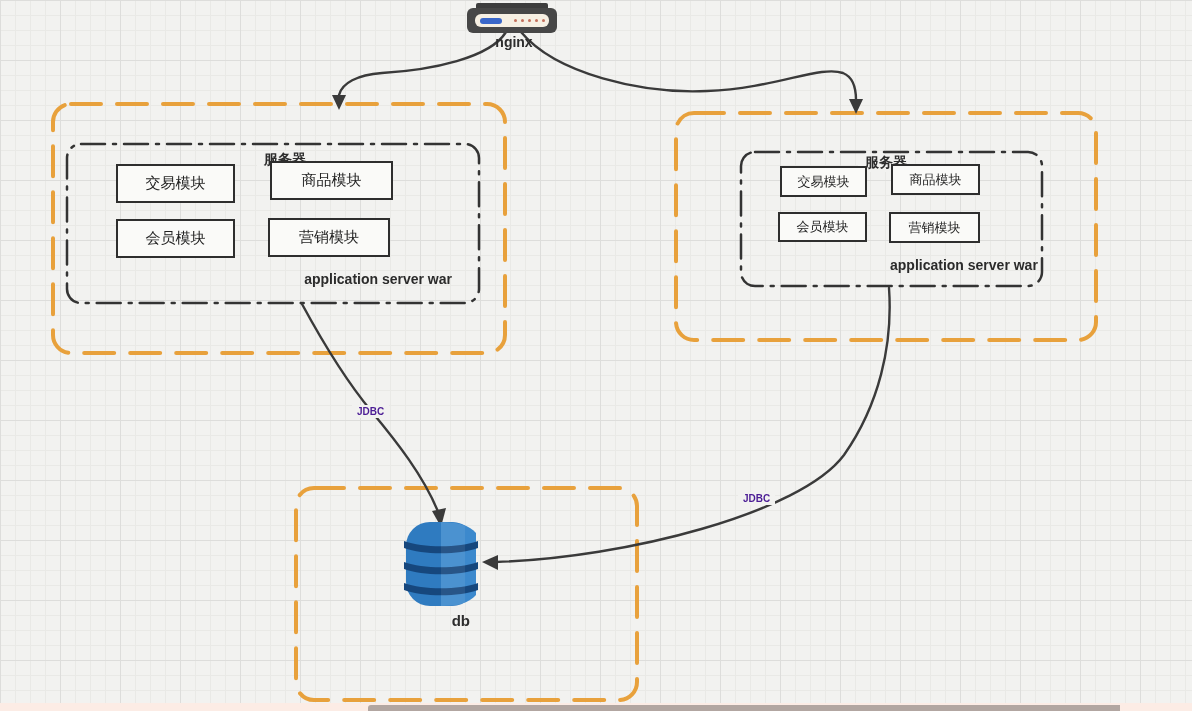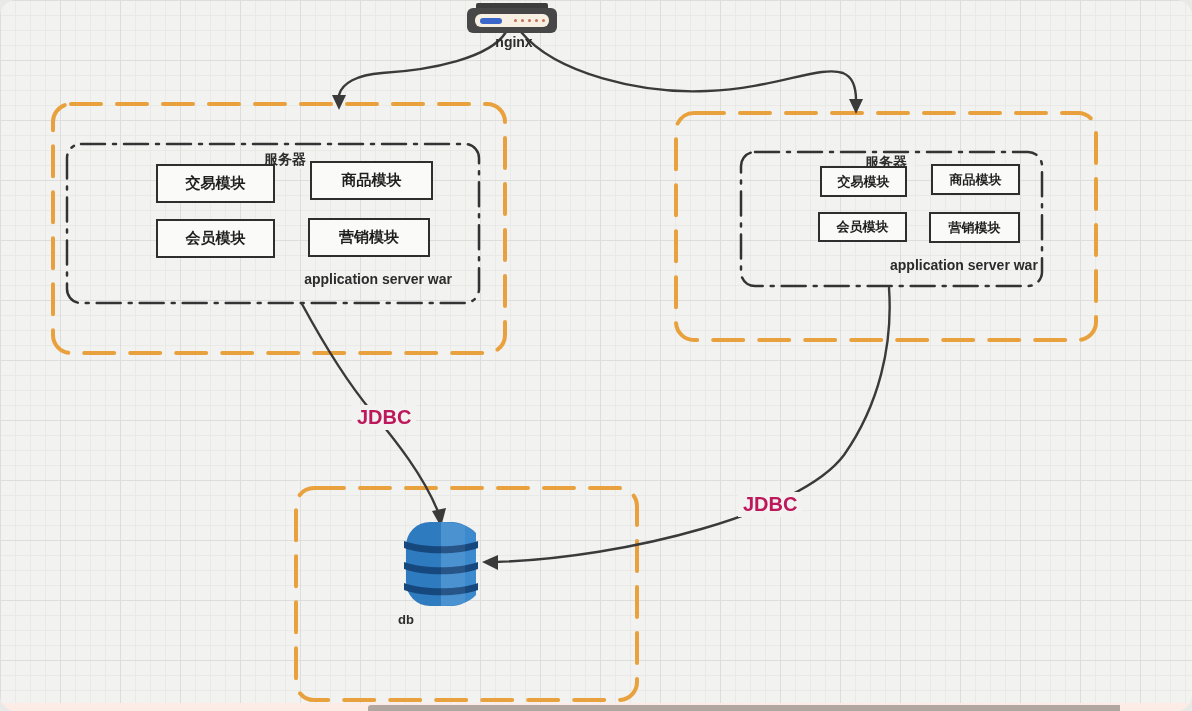--- a/index.html
+++ b/index.html
@@ -11,58 +11,56 @@
     position:relative;
     width:1192px;height:711px;
     overflow:hidden;
     background-color:#f2f2f0;
     background-image:
       linear-gradient(#dddddb 1px, transparent 1px),
       linear-gradient(90deg,#dddddb 1px, transparent 1px),
       linear-gradient(#e9e9e6 1px, transparent 1px),
       linear-gradient(90deg,#e9e9e6 1px, transparent 1px);
     background-size:60px 60px,60px 60px,15px 15px,15px 15px;
-    border-radius:16px;
   }
   .abs{position:absolute;}
   svg.layer{position:absolute;left:0;top:0;width:1192px;height:711px;}
   .shape-label{
     position:absolute;
     font-weight:bold;color:#2d2d2d;
     white-space:nowrap;
   }
   .on-border{
     background:#f2f2f0;
     padding:0 7px;
     font-size:14px;
     margin-top:48px;
   }
   .module-box{
     position:absolute;
     background:#fafaf8;
     border:2px solid #2e2e2e;
     display:flex;align-items:center;justify-content:center;
-    font-weight:bold;color:#1f1f1f;
+    font-weight:normal;color:#1f1f1f;
     box-sizing:border-box;
-    margin-left:40px;
   }
   .module-box.big{font-size:15px;}
   .module-box.small{font-size:13px;}
   .asw-label{
     position:absolute;
     font-weight:bold;color:#2b2b2b;
     font-size:14px;
     white-space:nowrap;
   }
   .jdbc-label{
     position:absolute;
     background:#f2f2f0;
     padding:1px 5px;
-    font-weight:bold;color:#be185d;
-    font-size:20px;
+    font-weight:bold;color:#4c1d95;
+    font-size:10px;
   }
   
   .nginx-icon{position:absolute;left:467px;top:3px;width:90px;height:30px;}
   .nginx-lip{position:absolute;left:9px;top:0;width:72px;height:9px;background:#3d3d3d;border-radius:2px;}
   .nginx-body{position:absolute;left:0;top:5px;width:90px;height:25px;background:#474747;border-radius:6px;}
   .nginx-screen{position:absolute;left:8px;top:11px;width:74px;height:13px;background:#f6efe2;border-radius:6px;}
   .nginx-pill{position:absolute;left:13px;top:15px;width:22px;height:6px;background:#3a67c9;border-radius:3px;}
   .nginx-dots{position:absolute;left:47px;top:16px;display:flex;gap:4px;}
   .nginx-dots i{width:3px;height:3px;border-radius:50%;background:#c4705c;display:block;}
   .bottom-strip-pink{position:absolute;left:0;bottom:0;width:1192px;height:8px;background:#fcece5;}
@@ -131,18 +129,18 @@
   <svg class="abs" style="left:403px;top:521px;" width="76" height="86" viewBox="0 0 76 86">
     <rect x="3" y="1" width="70" height="84" rx="24" fill="#2f7bc0"></rect>
     <path d="M38,1 C55,1 66,4 73,12 L73,74 C66,82 55,85 38,85 Z" fill="#3c89cd"></path>
     <g fill="#16477d">
       <path d="M1,20 C20,27 56,27 75,20 L75,27 C56,34 20,34 1,27 Z"></path>
       <path d="M1,41 C20,48 56,48 75,41 L75,48 C56,55 20,55 1,48 Z"></path>
       <path d="M1,62 C20,69 56,69 75,62 L75,69 C56,76 20,76 1,69 Z"></path>
     </g>
     <path d="M38,1 C47,1 56,2 62,5 L62,83 C56,84 47,85 38,85 Z" fill="#ffffff" opacity="0.08"></path>
   </svg>
-  <div class="shape-label" style="left:398px;top:612px;width:60px;text-align:left;font-size:13px;">db</div>
+  <div class="shape-label" style="left:410px;top:612px;width:60px;text-align:right;font-size:15px;">db</div>
 
   <div class="bottom-strip-pink"></div>
   <div class="bottom-strip-gray"></div>
 
 </div>
 
 </body></html>

